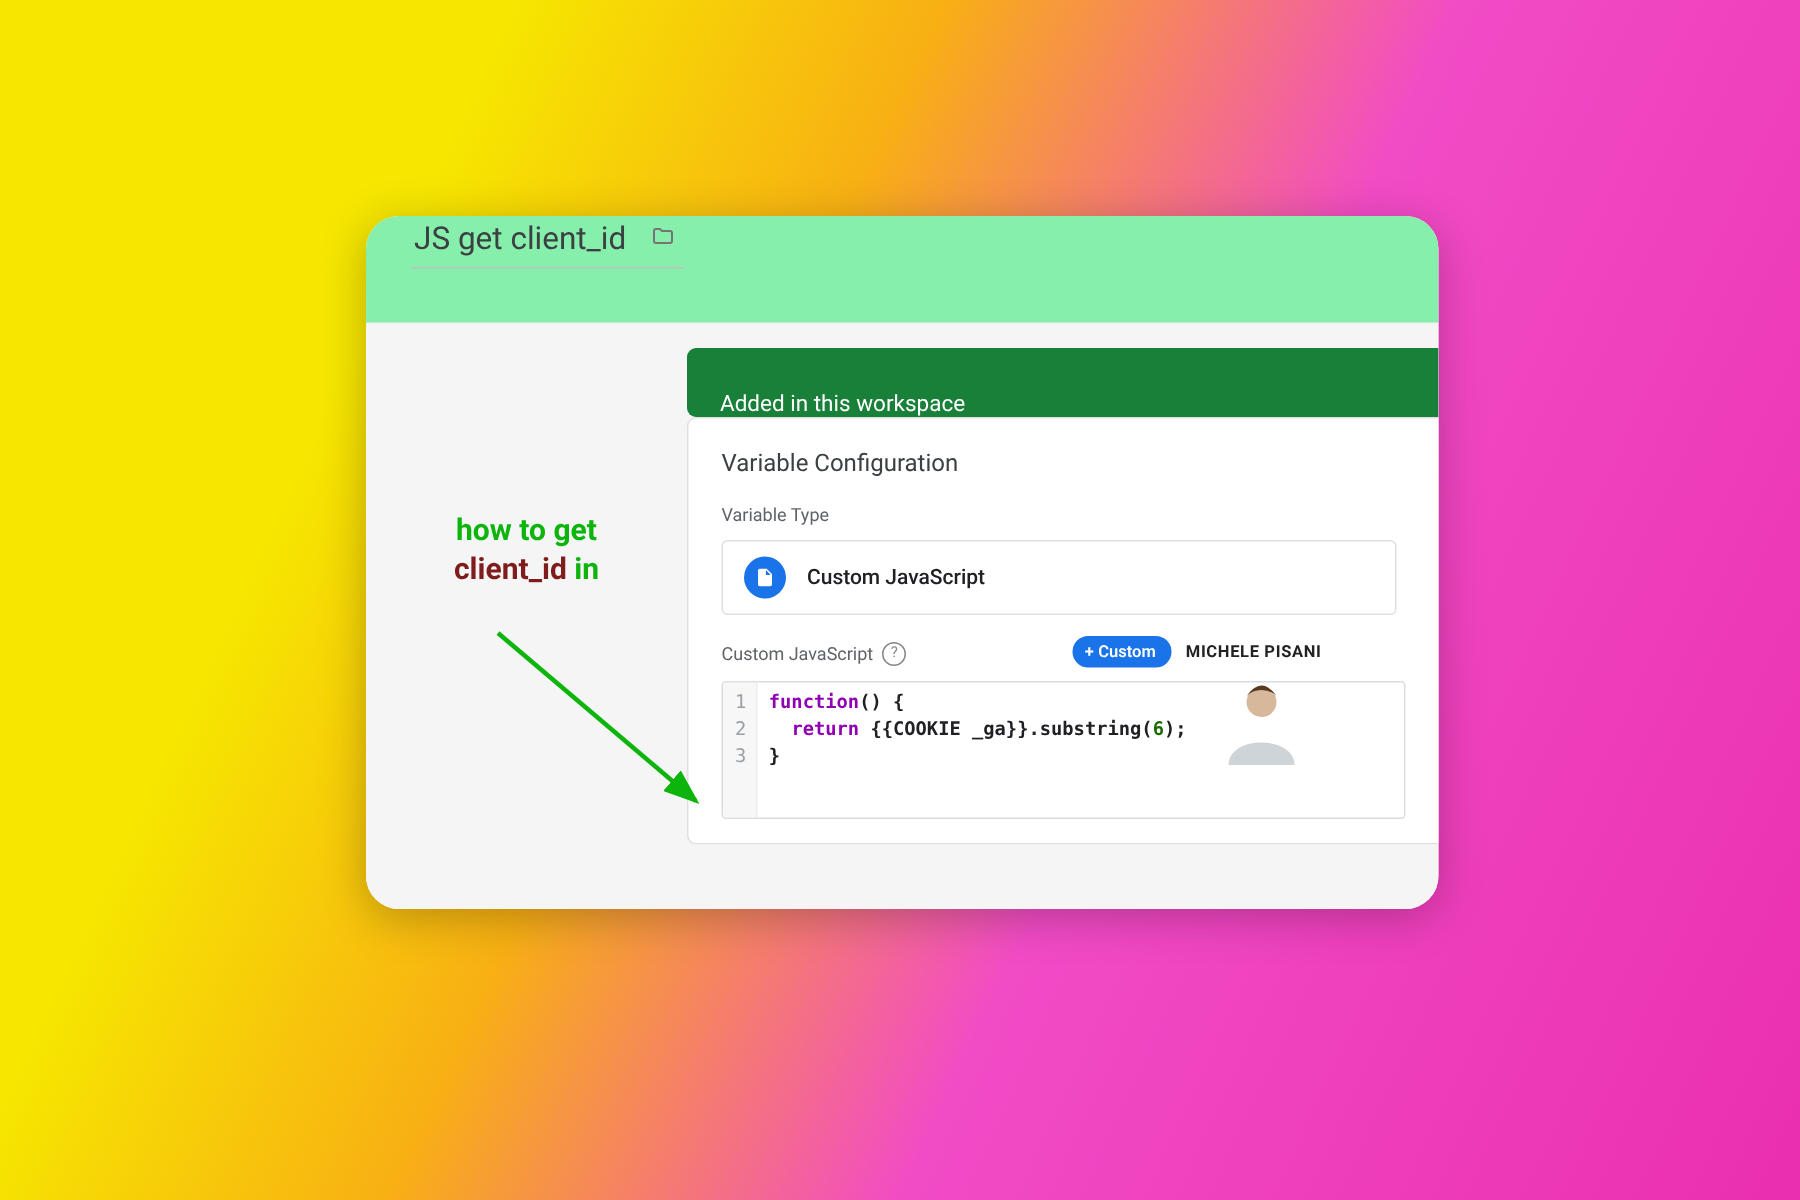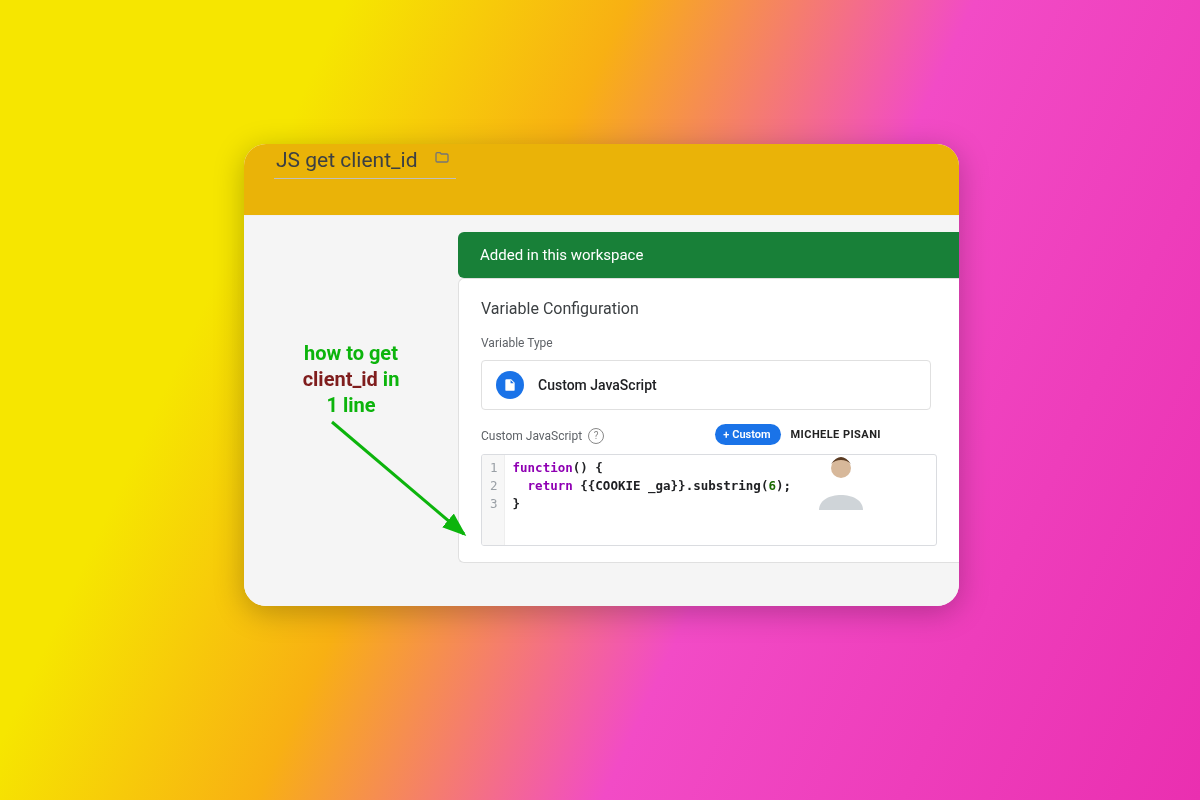--- a/index.html
+++ b/index.html
@@ -1,28 +1,28 @@
 <!DOCTYPE html>
 <html><head>
 <meta charset="utf-8">
 <style>
   html,body{margin:0;padding:0;width:1200px;height:800px;overflow:hidden;font-family:-apple-system,BlinkMacSystemFont,"Segoe UI",Roboto,Arial,sans-serif;}
   .bg{width:1200px;height:800px;background:linear-gradient(115deg,#f6e600 0%,#f6e600 22%,#f8b013 40%,#f24bc6 62%,#ea2fb0 100%);position:relative;}
   .card{position:absolute;left:244px;top:144px;width:715px;height:462px;background:#fff;border-radius:22px;box-shadow:0 6px 30px rgba(0,0,0,.25);overflow:hidden;}
   
-  .hdr{height:72px;background:#eab308;border-bottom:1px solid #f1f1f1;padding:4px 30px 0 30px;box-sizing:border-box;}
+  .hdr{height:72px;background:#86efac;border-bottom:1px solid #f1f1f1;padding:4px 30px 0 30px;box-sizing:border-box;}
   .titlewrap{display:flex;align-items:center;gap:14px;border-bottom:1px solid #bfbfbf;width:max-content;padding:0 4px 6px 2px;}
   .title{font-size:21px;color:#3c4043;}
   .folder-ic{width:20px;height:16px;color:#757575;}
   
   .body{display:flex;height:calc(100% - 72px);background:#f5f5f5;}
   .side{width:214px;flex:none;position:relative;}
   .main{flex:1;padding:16px 0 0 0;box-sizing:border-box;}
   
-  .banner{background:#188038;color:#fff;height:46px;border-radius:6px 0 0 6px;display:flex;align-items:center;padding-left:22px;font-size:15px;margin-right:0;}
+  .banner{background:#188038;color:#fff;height:46px;border-radius:6px 0 0 6px;display:flex;align-items:flex-end;padding-left:22px;font-size:15px;margin-right:0;}
   
   .conf{background:#fff;border:1px solid #e0e0e0;border-radius:6px 0 0 6px;padding:20px 22px 16px 22px;border-right:none;}
   .conf h2{font-size:16px;font-weight:400;color:#3c4043;margin:0 0 18px 0;}
   .lbl{font-size:12px;color:#5f6368;margin-bottom:10px;display:flex;align-items:center;gap:6px;}
   .vt-row{border:1px solid #e0e0e0;border-radius:4px;padding:10px 14px;display:flex;align-items:center;gap:14px;max-width:420px;}
   .doc-ic{width:28px;height:28px;border-radius:50%;background:#1a73e8;display:flex;align-items:center;justify-content:center;flex:none;}
   .doc-ic svg{width:14px;height:14px;fill:#fff;}
   .vt-name{font-size:14px;color:#202124;font-weight:500;}
   .help-ic{width:14px;height:14px;border:1.4px solid #888;border-radius:50%;display:inline-flex;align-items:center;justify-content:center;font-size:10px;color:#888;line-height:1;}
   
@@ -58,21 +58,20 @@
             </svg>
         </span>
       </div>
     </div>
 
     <div class="body">
       <div class="side">
         <div class="note">
           <div class="g">how to get</div>
           <div><span class="r">client_id</span><span class="g"> in</span></div>
-          <div class="g">1 line</div>
         </div>
         <svg class="arrow" width="170" height="150">
           <defs>
               <marker id="ah" markerWidth="10" markerHeight="10" refX="7" refY="3" orient="auto">
                 <path d="M0,0 L8,3 L0,6 Z" fill="#0cb40c"></path>
               </marker>
             </defs>
           <line x1="8" y1="8" x2="140" y2="120" stroke="#0cb40c" stroke-width="3" marker-end="url(#ah)"></line>
         </svg>
       </div>

